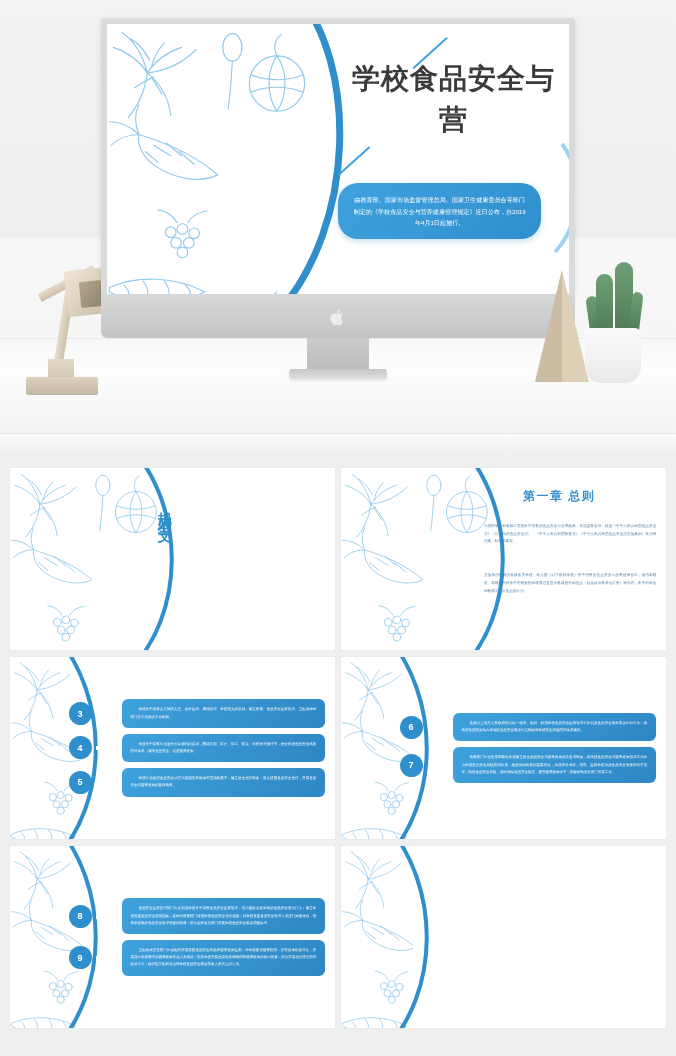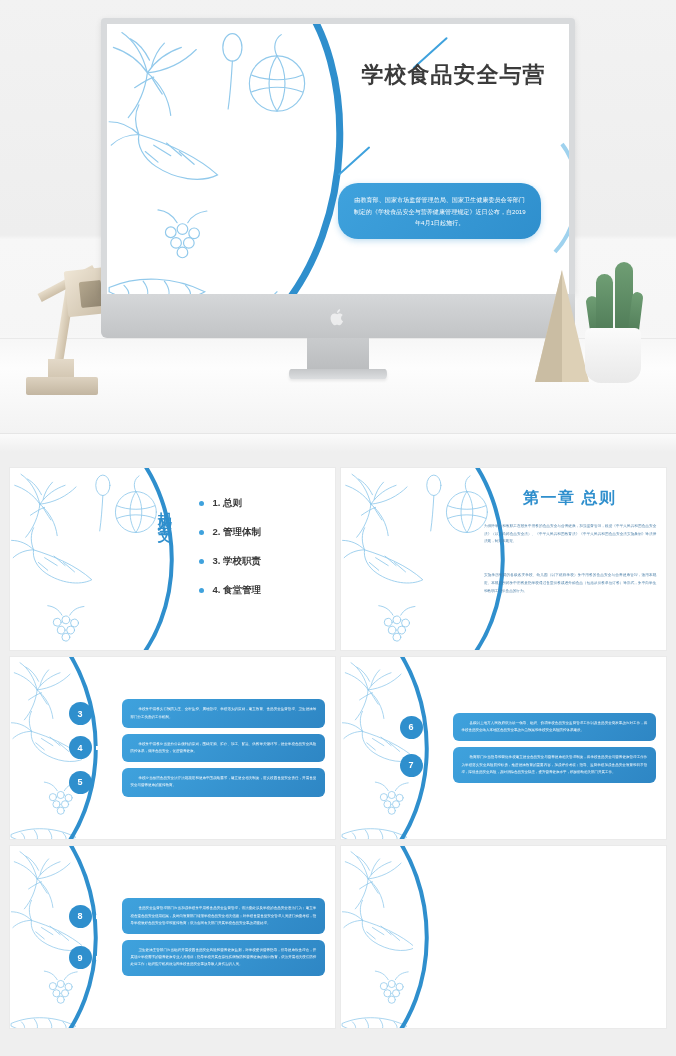--- a/index.html
+++ b/index.html
@@ -84,21 +84,21 @@
     opacity:.85; pointer-events:none;
   }
   .veg-bg svg{ width:100%; height:100%; display:block; }
   .arc{ position:absolute; pointer-events:none; }
 
   
   .s1 { width:100%; height:100%; }
   .s1-title{
     position:absolute; left:52%; top:13%; width:46%;
     text-align:center; color:#3b3b3b;
-    font-size:22px; line-height:1.45; font-weight:700;
+    font-size:28px; line-height:1.45; font-weight:700;
     letter-spacing:1px;
   }
   .s1-box{
     position:absolute; left:50%; top:59%; width:44%;
     background:linear-gradient(135deg,#3fa2dd,#2f8fcd);
     border-radius:20px; padding:11px 14px;
     color:#fff; font-size:6.1px; line-height:1.85; text-align:center;
     box-shadow:0 2px 6px rgba(47,143,205,.3);
   }
   .s1-dash{position:absolute;background:#3fa2dd;height:1.5px;border-radius:1px;}
@@ -123,21 +123,21 @@
     font-size:14px; font-weight:700; color:#2f8fcd; letter-spacing:5px;
   }
   .toc-list{ position:absolute; left:58%; top:16%; }
   .toc-item{ display:flex; align-items:center; margin-bottom:16px; }
   .toc-dot{ width:5px;height:5px;border-radius:50%;background:#3fa2dd;margin-right:9px;}
   .toc-label{ font-size:9.5px; font-weight:700; color:#3a3a3a; }
 
   
   .ch-title{
     position:absolute; left:56%; top:11%;
-    font-size:16px; font-weight:700; color:#2f8fcd; letter-spacing:1.5px;
+    font-size:12px; font-weight:700; color:#2f8fcd; letter-spacing:1.5px;
   }
   .ch-p{
     position:absolute; left:44%; width:53%;
     font-size:3.6px; line-height:2.2; color:#4b7fa8; text-align:justify;
   }
   .ch-p1{ top:30%; }
   .ch-p2{ top:57%; }
 
   
   .items{ position:absolute; left:18%; top:8%; width:79%; height:84%;
@@ -278,38 +278,20 @@
       <div class="cell slide">
         <div class="veg-bg">
           <svg viewBox="0 0 190 430" preserveAspectRatio="xMinYMin slice">
               <use href="#veg-sketch"></use>
             </svg>
         </div>
         <svg class="arc" style="left:0;top:0;width:100%;height:100%" viewBox="0 0 325 182" preserveAspectRatio="none">
           <path d="M120 -22 C176 40 176 146 118 204" stroke="#2f8fcd" stroke-width="4" fill="none"></path>
         </svg>
         <div class="toc-vert">规则全文</div>
-        <div class="toc-list">
-          <div class="toc-item">
-            <span class="toc-dot"></span>
-            <span class="toc-label">1. 总则</span>
-          </div>
-          <div class="toc-item">
-            <span class="toc-dot"></span>
-            <span class="toc-label">2. 管理体制</span>
-          </div>
-          <div class="toc-item">
-            <span class="toc-dot"></span>
-            <span class="toc-label">3. 学校职责</span>
-          </div>
-          <div class="toc-item">
-            <span class="toc-dot"></span>
-            <span class="toc-label">4. 食堂管理</span>
-          </div>
-        </div>
       </div>
 
       <div class="cell slide">
         <div class="veg-bg">
           <svg viewBox="0 0 190 430" preserveAspectRatio="xMinYMin slice">
               <use href="#veg-sketch"></use>
             </svg>
         </div>
         <svg class="arc" style="left:0;top:0;width:100%;height:100%" viewBox="0 0 325 182" preserveAspectRatio="none">
           <path d="M120 -22 C176 40 176 146 118 204" stroke="#2f8fcd" stroke-width="4" fill="none"></path>

